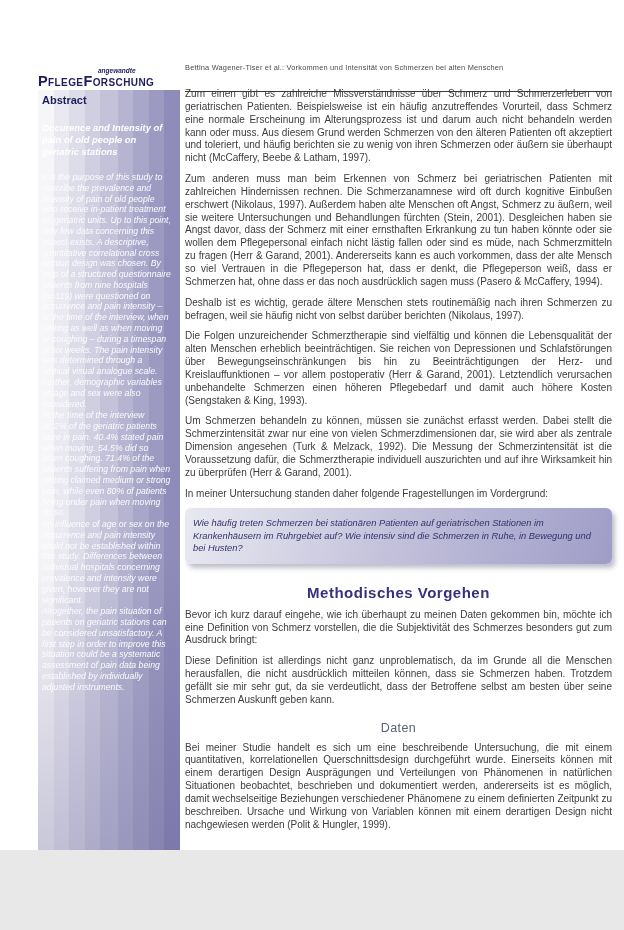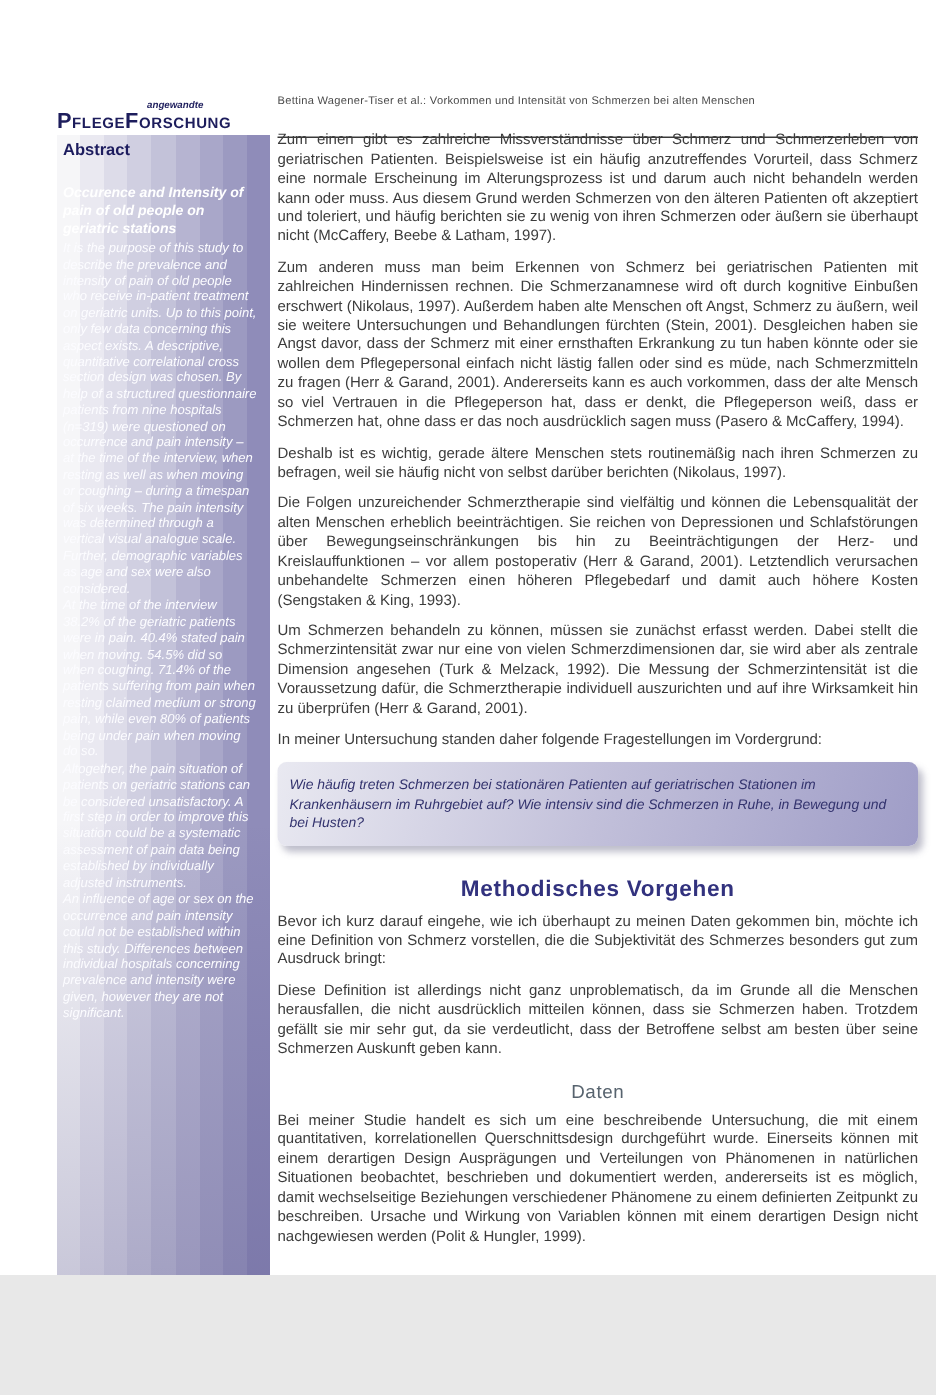--- a/index.html
+++ b/index.html
@@ -23,21 +23,21 @@
     background:
       linear-gradient(to bottom, rgba(0,0,0,0) 55%, rgba(73,68,130,0.32) 100%),
       linear-gradient(to right,
         #f6f6f8 0%, #f6f6f8 11%, #eae9f1 11%, #eae9f1 22%,
         #dddce9 22%, #dddce9 33%, #d0cfe1 33%, #d0cfe1 44%,
         #c3c2d9 44%, #c3c2d9 56%, #b6b4d1 56%, #b6b4d1 67%,
         #a9a7c9 67%, #a9a7c9 78%, #9c9ac1 78%, #9c9ac1 89%,
         #8f8cb9 89%, #8f8cb9 100%);
   }
   .abstract-heading { font-size:11px; font-weight:bold; color:#1c1c5e; margin-bottom:16px; }
-  .abstract-title { font-size:9.4px; font-weight:bold; font-style:italic; color:#ffffff; line-height:1.28; margin-bottom:2px; }
+  .abstract-title { font-size:9.4px; font-weight:bold; font-style:italic; color:#ffffff; line-height:1.28; margin-bottom:14px; }
   .sidebar p { font-size:8.7px; font-style:italic; color:#fcfcff; line-height:1.24; margin-bottom:1px; }
   
   .main { position:absolute; left:185px; top:88px; width:427px; }
   .main p.body { font-size:10px; line-height:1.285; color:#3c3c3c; text-align:justify; margin-bottom:8px; }
   .gradient-box {
     margin:3px 0 11px 0; padding:9px 14px 10px 8px; border-radius:6px;
     background:linear-gradient(105deg, #e9e9f1 0%, #c2c0da 50%, #9f9dc7 100%);
     box-shadow:3px 4px 5px rgba(110,110,140,0.45);
   }
   .gradient-box.quote { background:linear-gradient(105deg, #dcdbe8 0%, #b3b1d0 55%, #9795c0 100%); }
@@ -68,22 +68,22 @@
     <div class="running">
       <span class="running-text">Bettina Wagener-Tiser et al.: Vorkommen und Intensität von Schmerzen bei alten Menschen</span>
     </div>
   </div>
 
   <div class="sidebar">
     <div class="abstract-heading">Abstract</div>
     <div class="abstract-title">Occurence and Intensity of pain of old people on geriatric stations</div>
     <p>It is the purpose of this study to describe the prevalence and intensity of pain of old people who receive in-patient treatment on geriatric units. Up to this point, only few data concerning this aspect exists. A descriptive, quantitative correlational cross section design was chosen. By help of a structured questionnaire patients from nine hospitals (n=319) were questioned on occurrence and pain intensity – at the time of the interview, when resting as well as when moving or coughing – during a timespan of six weeks. The pain intensity was determined through a vertical visual analogue scale. Further, demographic variables as age and sex were also considered.</p>
     <p>At the time of the interview 38.2% of the geriatric patients were in pain. 40.4% stated pain when moving. 54.5% did so when coughing. 71.4% of the patients suffering from pain when resting claimed medium or strong pain, while even 80% of patients being under pain when moving do so.</p>
+    <p>An influence of age or sex on the occurrence and pain intensity could not be established within this study. Differences between individual hospitals concerning prevalence and intensity were given, however they are not significant.</p>
     <p>Altogether, the pain situation of patients on geriatric stations can be considered unsatisfactory. A first step in order to improve this situation could be a systematic assessment of pain data being established by individually adjusted instruments.</p>
-    <p>An influence of age or sex on the occurrence and pain intensity could not be established within this study. Differences between individual hospitals concerning prevalence and intensity were given, however they are not significant.</p>
   </div>
 
   <div class="main">
     <p class="body">Zum einen gibt es zahlreiche Missverständnisse über Schmerz und Schmerzerleben von geriatrischen Patienten. Beispielsweise ist ein häufig anzutreffendes Vorurteil, dass Schmerz eine normale Erscheinung im Alterungsprozess ist und darum auch nicht behandeln werden kann oder muss. Aus diesem Grund werden Schmerzen von den älteren Patienten oft akzeptiert und toleriert, und häufig berichten sie zu wenig von ihren Schmerzen oder äußern sie überhaupt nicht (McCaffery, Beebe &amp; Latham, 1997).</p>
     <p class="body">Zum anderen muss man beim Erkennen von Schmerz bei geriatrischen Patienten mit zahlreichen Hindernissen rechnen. Die Schmerzanamnese wird oft durch kognitive Einbußen erschwert (Nikolaus, 1997). Außerdem haben alte Menschen oft Angst, Schmerz zu äußern, weil sie weitere Untersuchungen und Behandlungen fürchten (Stein, 2001). Desgleichen haben sie Angst davor, dass der Schmerz mit einer ernsthaften Erkrankung zu tun haben könnte oder sie wollen dem Pflegepersonal einfach nicht lästig fallen oder sind es müde, nach Schmerzmitteln zu fragen (Herr &amp; Garand, 2001). Andererseits kann es auch vorkommen, dass der alte Mensch so viel Vertrauen in die Pflegeperson hat, dass er denkt, die Pflegeperson weiß, dass er Schmerzen hat, ohne dass er das noch ausdrücklich sagen muss (Pasero &amp; McCaffery, 1994).</p>
     <p class="body">Deshalb ist es wichtig, gerade ältere Menschen stets routinemäßig nach ihren Schmerzen zu befragen, weil sie häufig nicht von selbst darüber berichten (Nikolaus, 1997).</p>
     <p class="body">Die Folgen unzureichender Schmerztherapie sind vielfältig und können die Lebensqualität der alten Menschen erheblich beeinträchtigen. Sie reichen von Depressionen und Schlafstörungen über Bewegungseinschränkungen bis hin zu Beeinträchtigungen der Herz- und Kreislauffunktionen – vor allem postoperativ (Herr &amp; Garand, 2001). Letztendlich verursachen unbehandelte Schmerzen einen höheren Pflegebedarf und damit auch höhere Kosten (Sengstaken &amp; King, 1993).</p>
     <p class="body">Um Schmerzen behandeln zu können, müssen sie zunächst erfasst werden. Dabei stellt die Schmerzintensität zwar nur eine von vielen Schmerzdimensionen dar, sie wird aber als zentrale Dimension angesehen (Turk &amp; Melzack, 1992). Die Messung der Schmerzintensität ist die Voraussetzung dafür, die Schmerztherapie individuell auszurichten und auf ihre Wirksamkeit hin zu überprüfen (Herr &amp; Garand, 2001).</p>
     <p class="body">In meiner Untersuchung standen daher folgende Fragestellungen im Vordergrund:</p>
 

